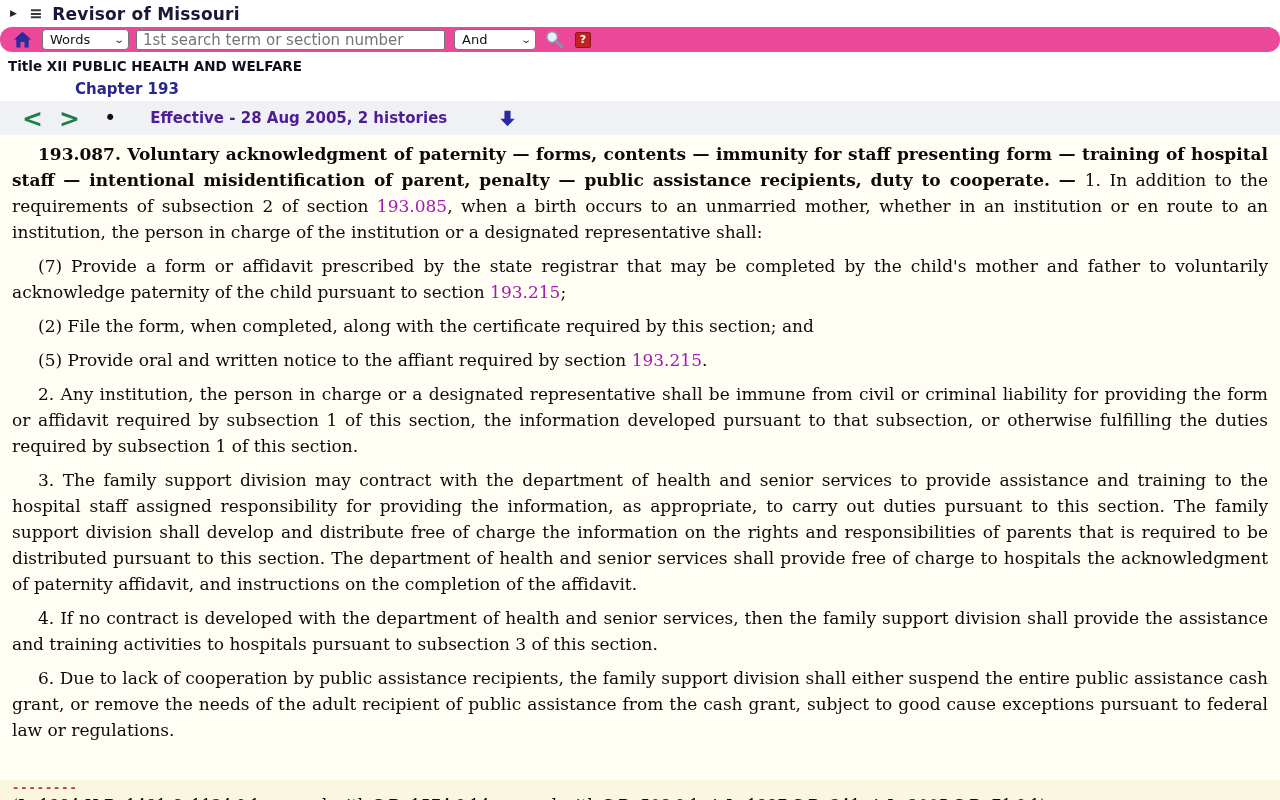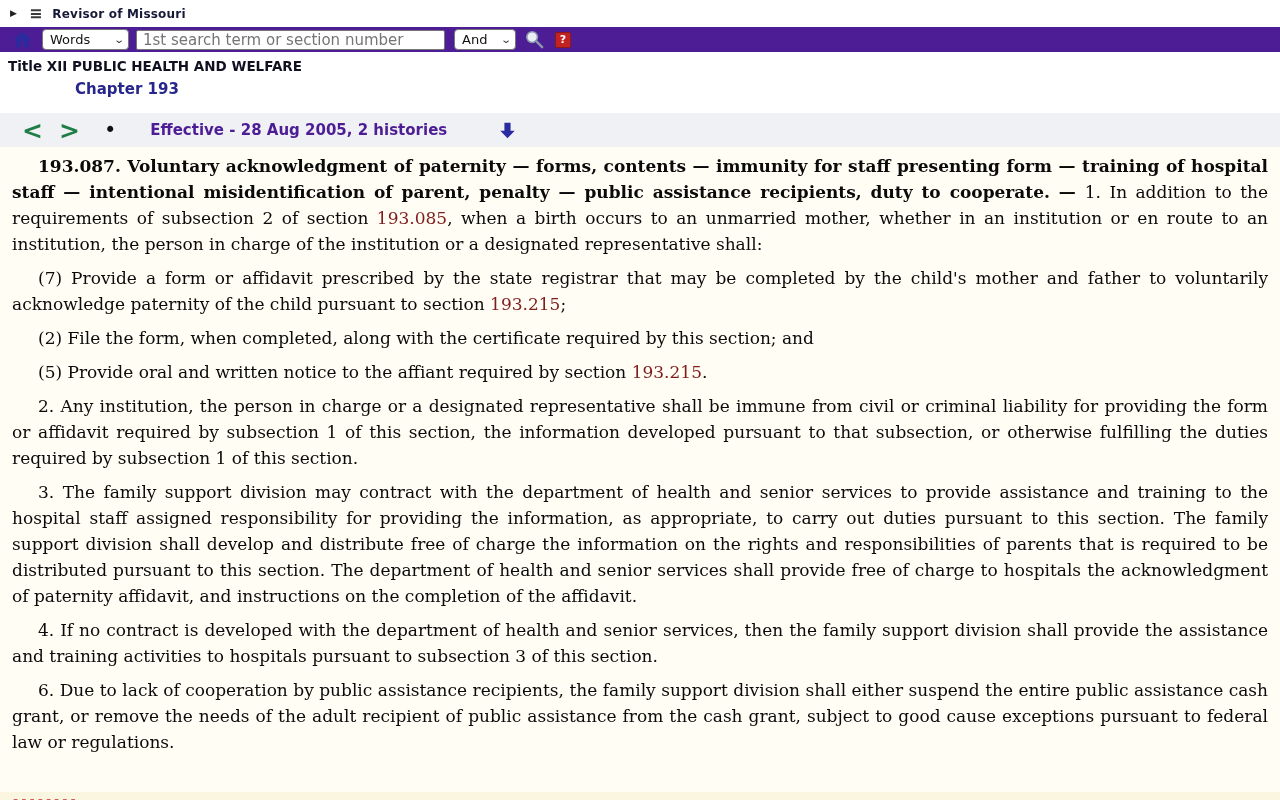--- a/index.html
+++ b/index.html
@@ -6,52 +6,52 @@
   html, body { width: 1280px; height: 800px; overflow: hidden; }
   body { font-family: "DejaVu Sans", sans-serif; background: #ffffff; }
 
   
   .topbar {
     height: 27px; background: #ffffff;
     display: flex; align-items: center; gap: 10px; padding-left: 10px;
   }
   .play-icon { font-size: 9px; color: #222222; line-height: 1; cursor: pointer; }
   .menu-icon { font-size: 16px; font-weight: bold; color: #3a3a3a; line-height: 1; cursor: pointer; margin-left: 2px;}
-  .app-title { font-size: 12px; font-weight: bold; color: #181838; letter-spacing: 0.2px; }
+  .app-title { font-size: 17px; font-weight: bold; color: #181838; letter-spacing: 0.2px; }
 
   
   .searchbar {
-    height: 25px; background: #4c1d95;
-    display: flex; align-items: center; padding-left: 12px;
+    height: 25px; background: #ec4899;
+    display: flex; align-items: center; padding-left: 12px; border-radius: 12px;
   }
   .home-icon { width: 21px; height: 20px; margin-right: 9px; cursor: pointer; display: flex; }
   .mock-select {
     background: #ffffff; border: 1px solid #767676; border-radius: 4px;
     height: 21px; display: flex; align-items: center; justify-content: space-between;
     font-size: 13px; color: #111; padding: 0 5px 0 7px; cursor: pointer;
   }
   .mock-select .chev { font-size: 10px; color: #333; transform: scaleX(1.4); margin-left: 6px; }
   .sel-words { width: 87px; margin-right: 7px; }
-  .sel-and   { width: 62px;  margin-right: 8px; }
+  .sel-and   { width: 82px;  margin-right: 8px; }
   .search-input {
     height: 20px; border: 1px solid #767676; border-radius: 2px; background: #ffffff;
     font-size: 15px; font-family: "DejaVu Sans", sans-serif; padding: 0 6px; color: #222;
   }
   .search-input::placeholder { color: #757575; }
   .in-1 { width: 309px; margin-right: 9px; }
   .in-2 { width: 305px; margin-right: 14px; }
   .magnifier-icon { width: 21px; height: 21px; cursor: pointer; display: flex; }
   .help-btn {
     width: 16px; height: 16px; background: #c32222; color: #ffffff;
     font-size: 11px; font-weight: bold; border: 1px solid #8e1717; border-radius: 2px;
     display: flex; align-items: center; justify-content: center; cursor: pointer; margin-left: 10px;
   }
 
   
-  .crumb-band { height: 61px; background: #ffffff; padding: 3px 0 0 8px; }
+  .crumb-band { height: 49px; background: #ffffff; padding: 3px 0 0 8px; }
   .title-line { font-size: 13.5px; font-weight: bold; color: #101020; padding-top: 3px; }
   .chapter-line { font-size: 15px; font-weight: bold; color: #26268c; padding: 6px 0 0 67px; cursor: pointer; }
 
   
   .navrow {
     height: 34px; background: #f0f1f4;
     display: flex; align-items: center;
   }
   .nav-arrow { font-family: "DejaVu Sans", sans-serif; font-weight: bold; font-size: 25px;
     color: #1e7e46; line-height: 1; cursor: pointer; }
@@ -63,21 +63,21 @@
 
   
   .content {
     height: 645px; background: #fffdf4; padding: 1px 12px 0 12px;
     font-family: "DejaVu Serif", serif; font-size: 17px; line-height: 26px; color: #0a0a0a;
     text-align: justify; overflow: hidden;
   }
   .content p { text-indent: 26px; margin: 8px 0; }
   .content p:first-child { margin-top: 5px; }
   .content .b { font-weight: bold; margin-top: 23px; }
-  .content a.sref { color: #7f1d1d; text-decoration: none; cursor: pointer; }
+  .content a.sref { color: #a21caf; text-decoration: none; cursor: pointer; }
 
   
   .footnote {
     height: 24px; background: #fbf6df; padding: 3px 12px 0 12px;
   }
   .dashes { color: #c03333; font-size: 12px; font-weight: bold; letter-spacing: 1px;
     font-family: "DejaVu Sans Mono", monospace; line-height: 10px; }
   .history-line { font-family: "DejaVu Serif", serif; font-size: 16px; color: #0a0a0a;
     margin-top: 3px; white-space: nowrap; }
 </style>

